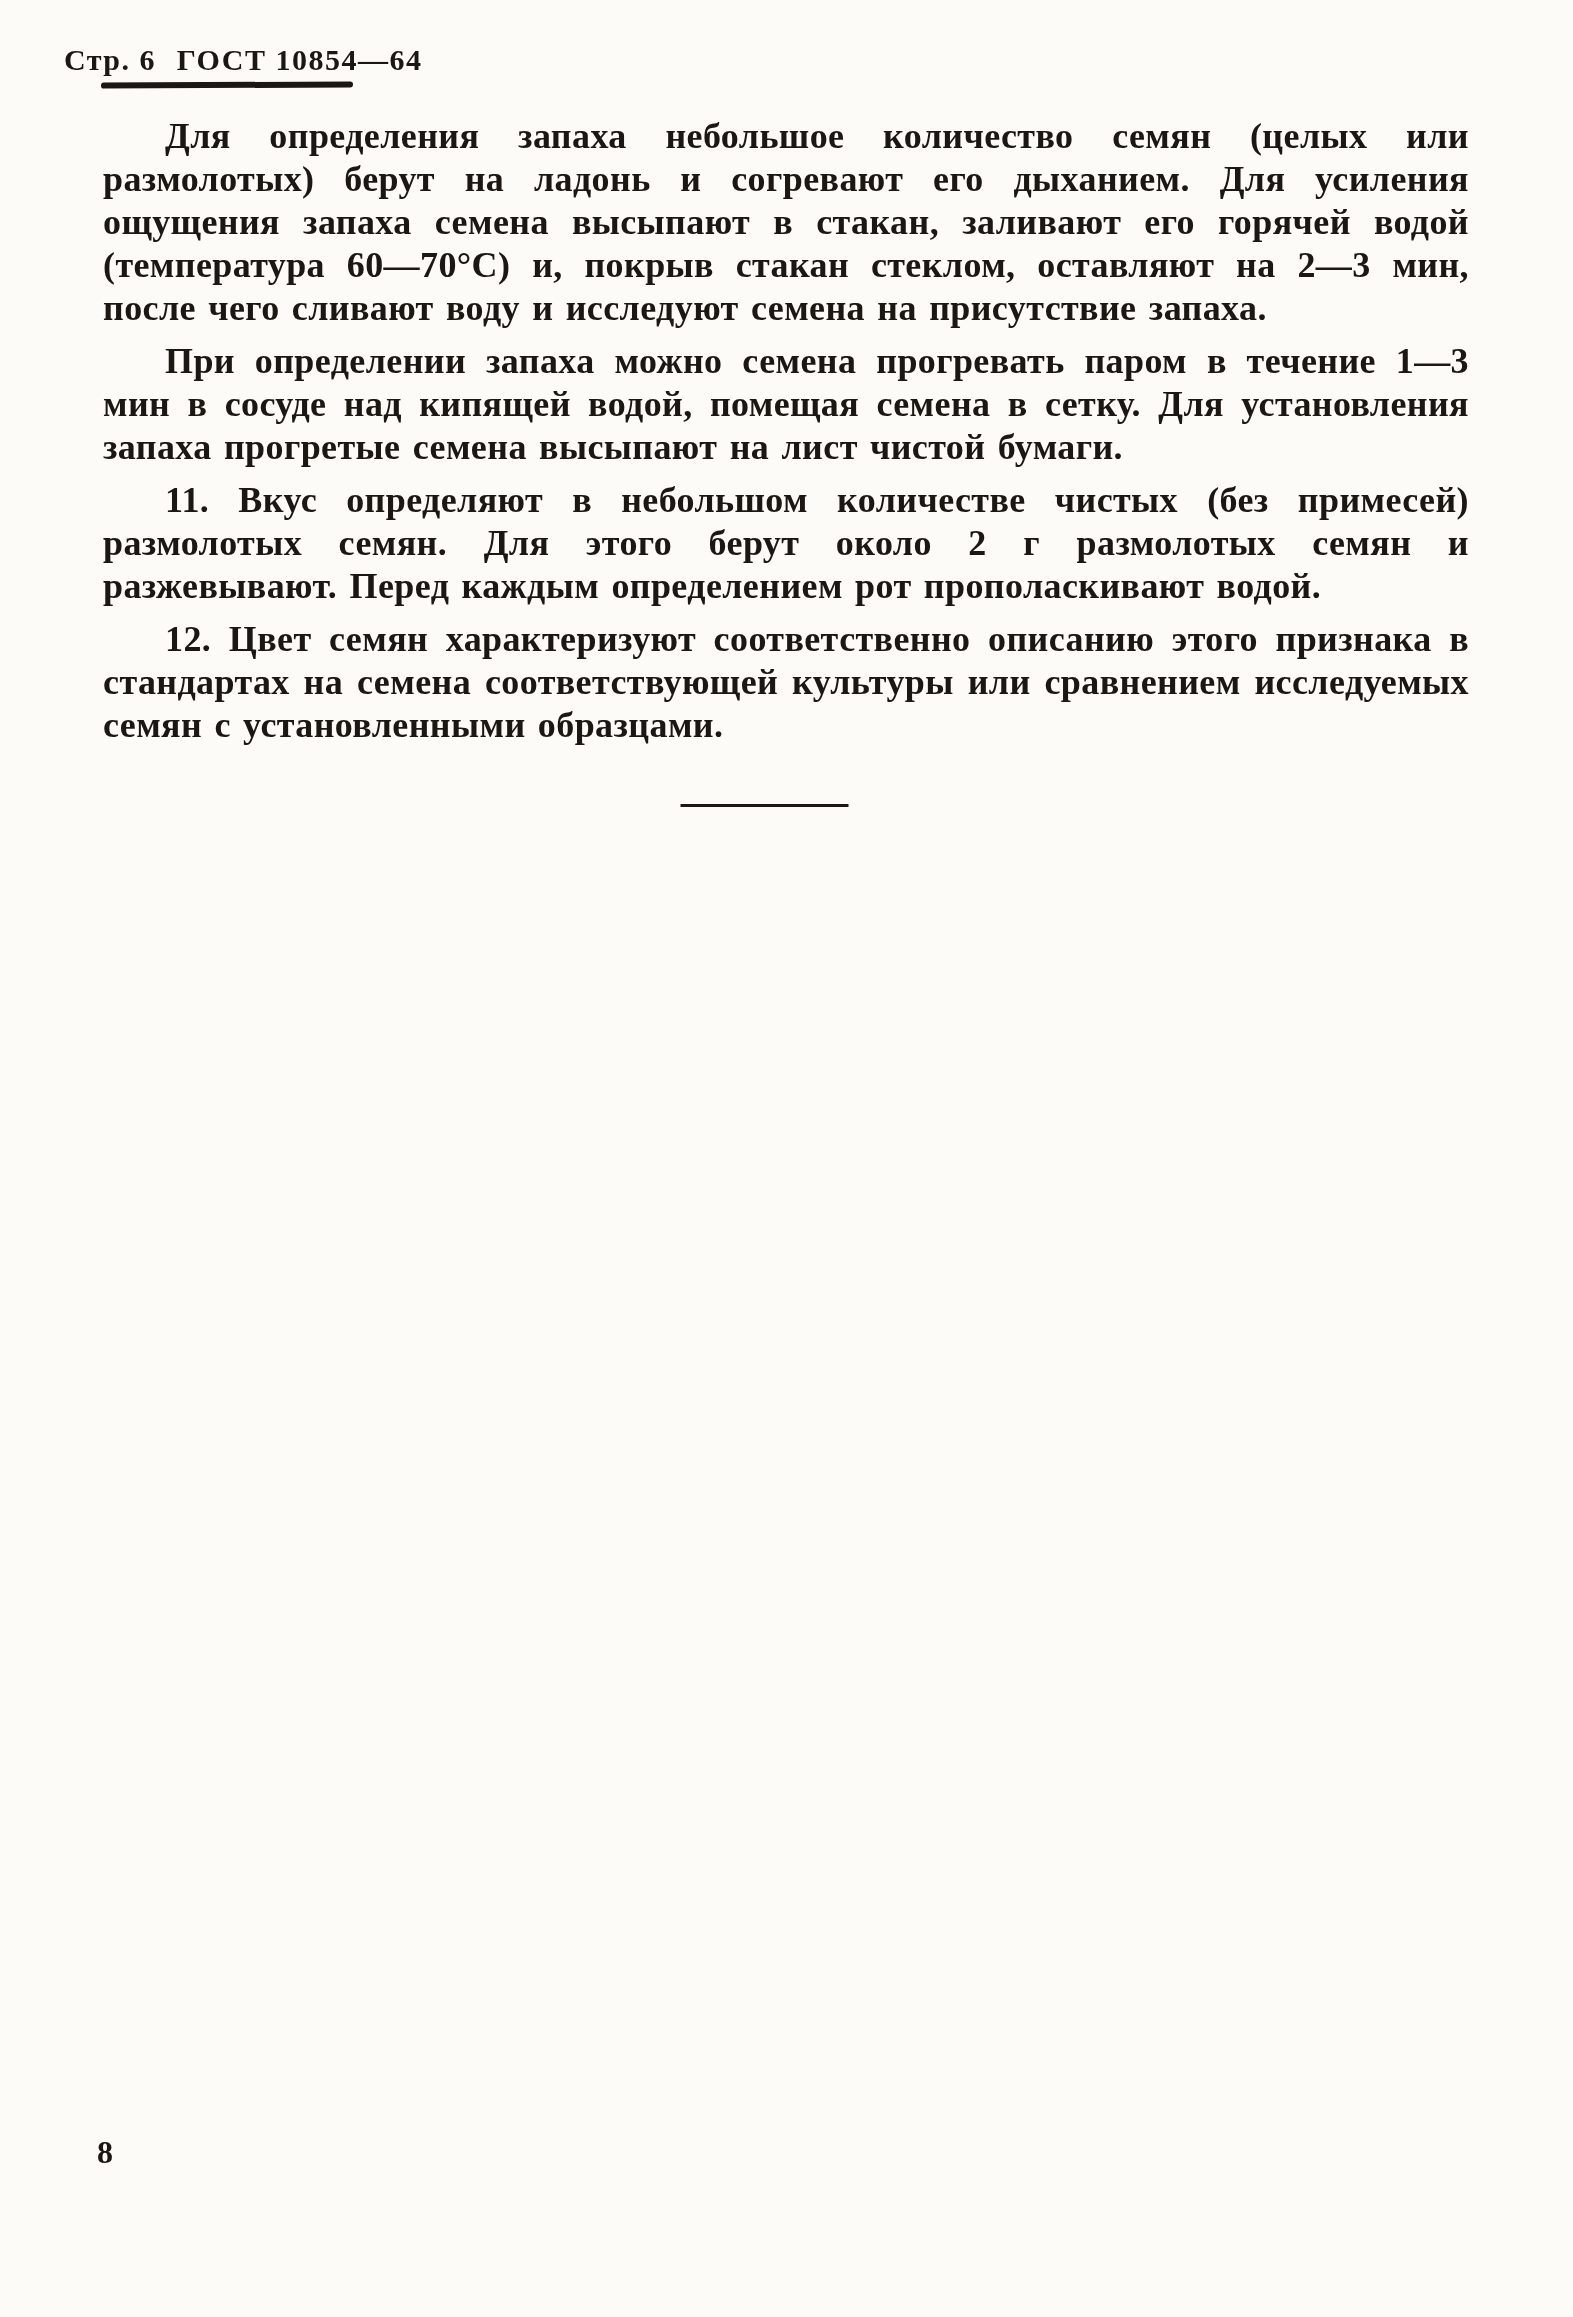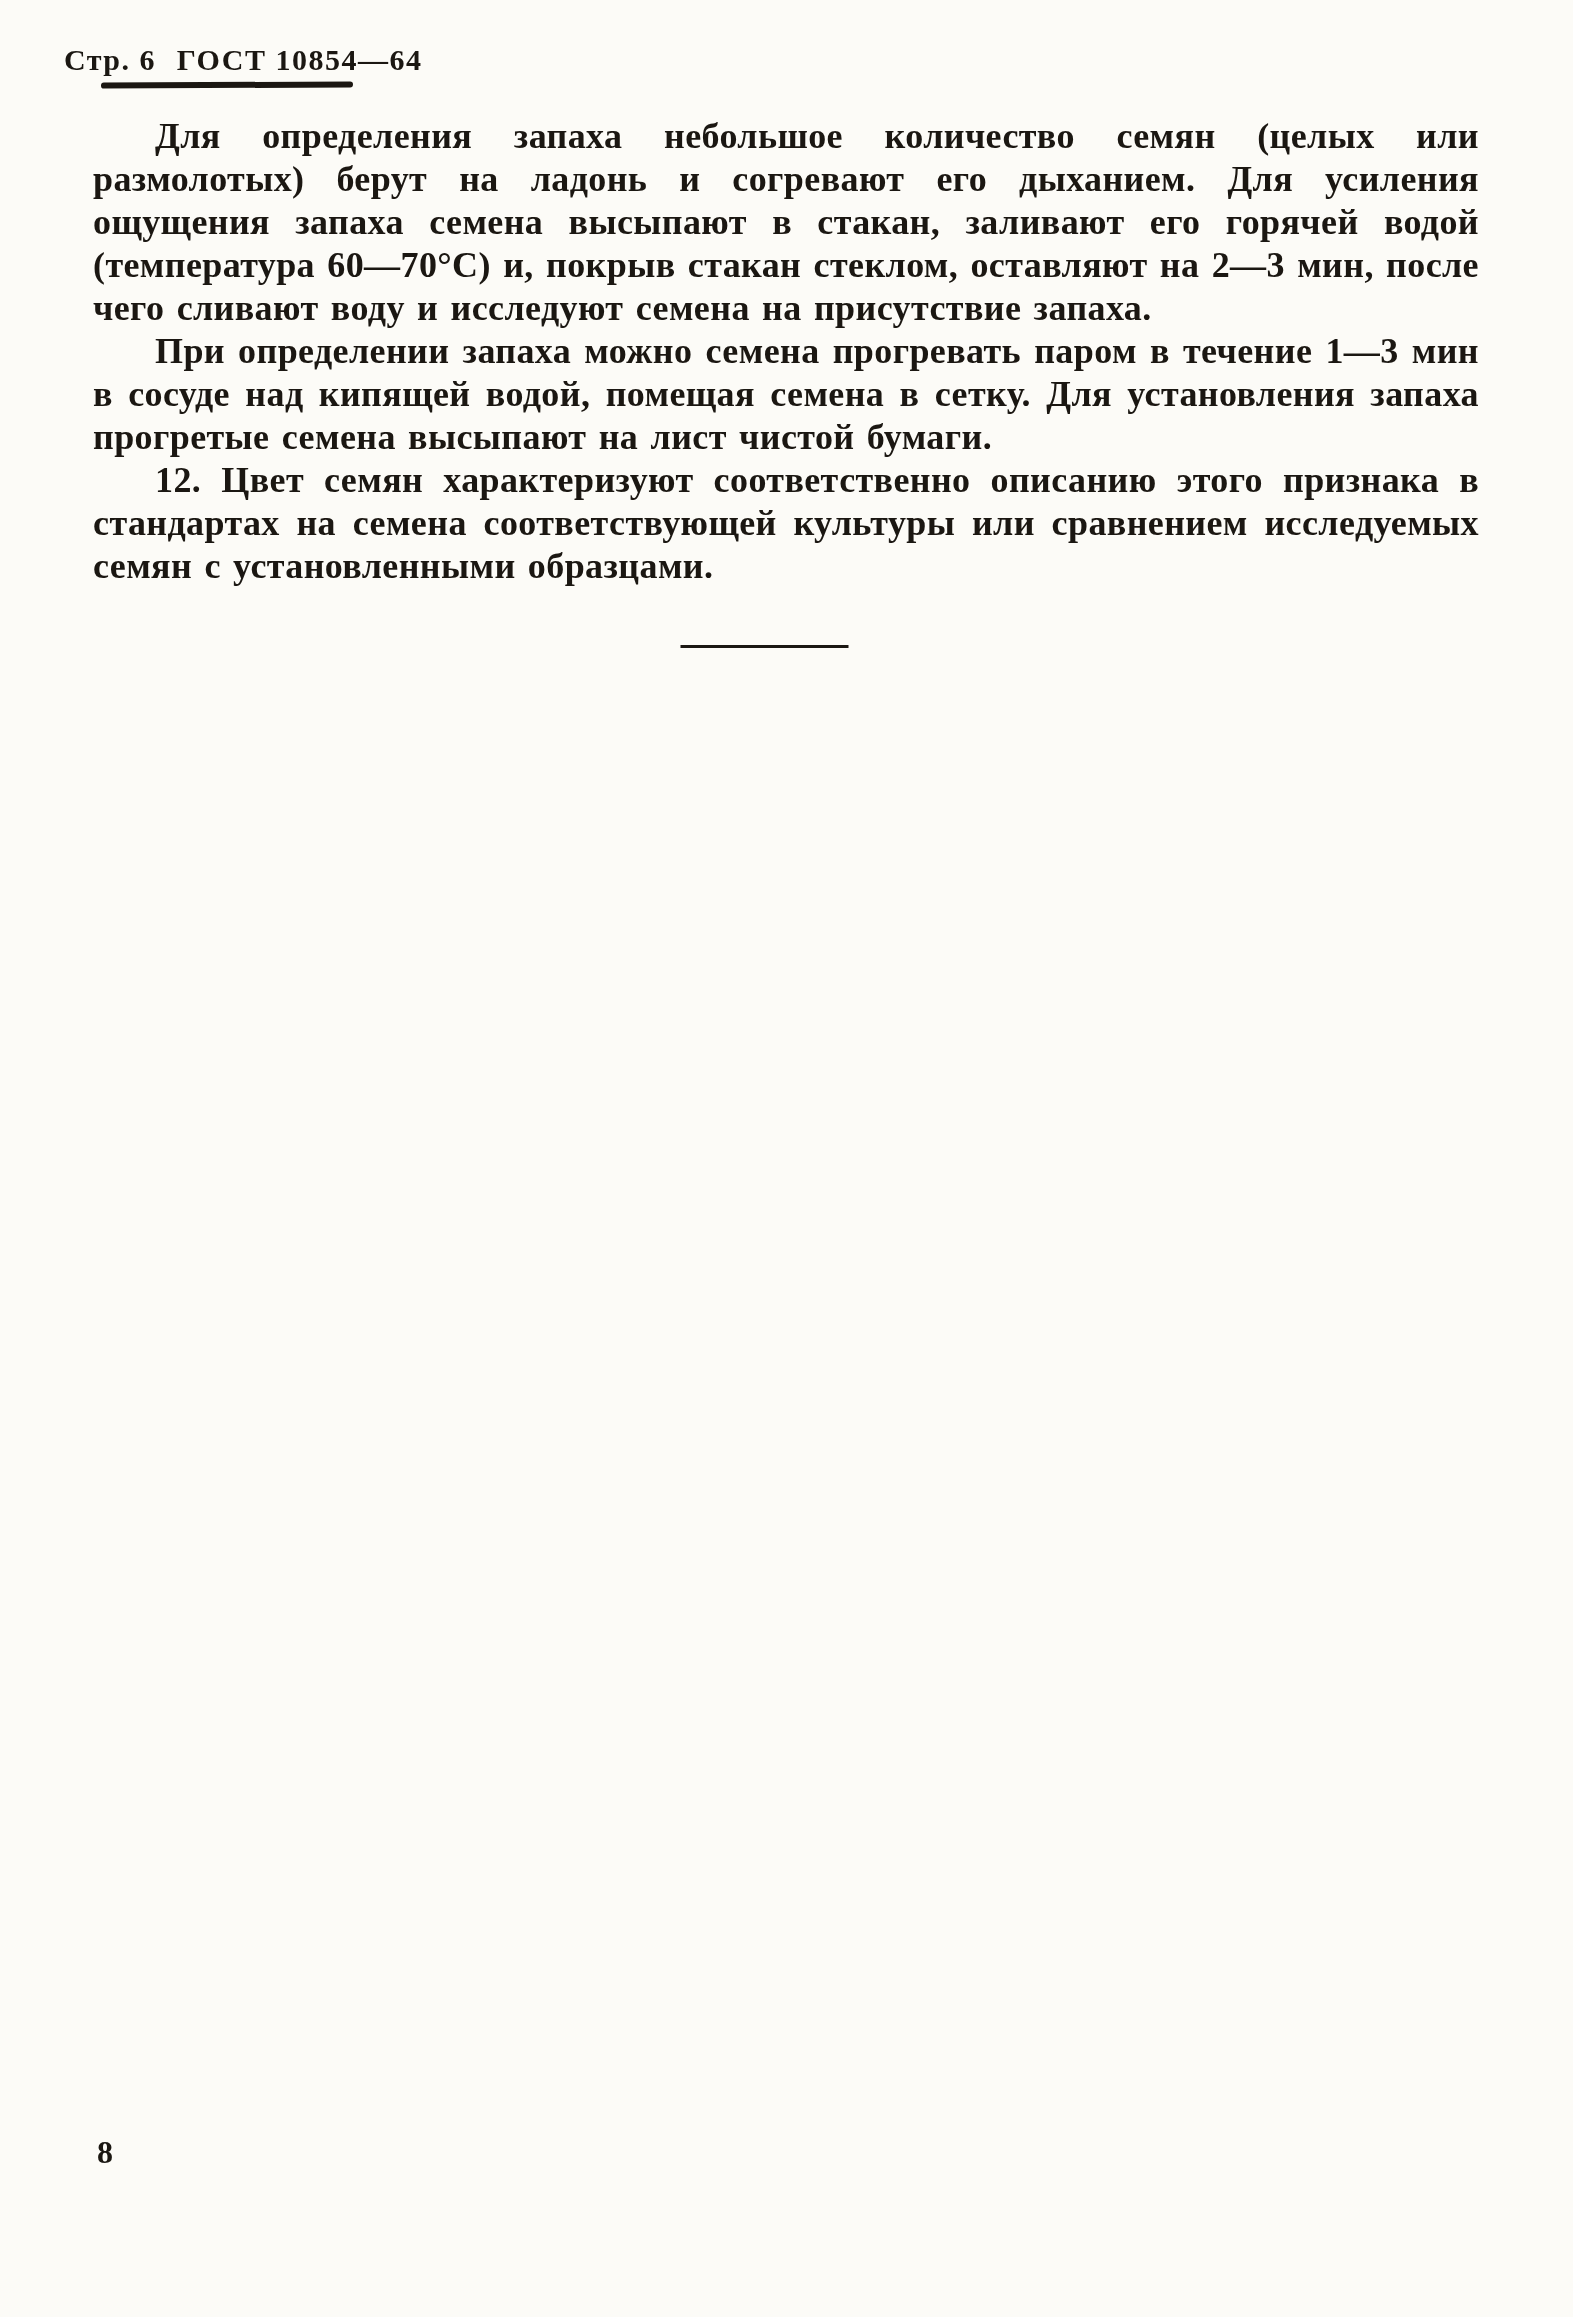--- a/index.html
+++ b/index.html
@@ -45,21 +45,21 @@
   }
   .body-text {
     font-size: 36px;
     line-height: 43px;
     text-align: justify;
     font-weight: 600;
     letter-spacing: 0.4px;
     word-spacing: 2.9px;
   }
   .para {
-    margin: 0;
+    margin: 10px;
     text-indent: 62px;
   }
   .divider {
     width: 168px;
     height: 0;
     border-top: 3.9px solid #1b1712;
     margin: 57px auto 0 auto;
     transform: translateX(-21.5px);
   }
   .page-number {
@@ -80,20 +80,21 @@
     <div class="header-line">
       <span class="hdr-page">Стр. 6</span>
       <span class="hdr-num">ГОСТ 10854—64</span>
     </div>
     <div class="header-rule"></div>
   </header>
 
   <main class="body-text">
     <p class="para">Для определения запаха небольшое количество семян (целых или размолотых) берут на ладонь и согревают его дыханием. Для усиления ощущения запаха семена высыпают в стакан, заливают его горячей водой (температура 60—70°С) и, покрыв стакан стеклом, оставляют на 2—3 мин, после чего сливают воду и исследуют семена на присутствие запаха.</p>
     <p class="para">При определении запаха можно семена прогревать паром в течение 1—3 мин в сосуде над кипящей водой, помещая семена в сетку. Для установления запаха прогретые семена высыпают на лист чистой бумаги.</p>
+    <p class="para">11. Вкус определяют в небольшом количестве чистых (без примесей) размолотых семян. Для этого берут около 2 г размолотых семян и разжевывают. Перед каждым определением рот прополаскивают водой.</p>
     <p class="para">12. Цвет семян характеризуют соответственно описанию этого признака в стандартах на семена соответствующей культуры или сравнением исследуемых семян с установленными образцами.</p>
   </main>
 
   <div class="divider"></div>
 
   <div class="page-number">8</div>
 
 </div>
 
 

